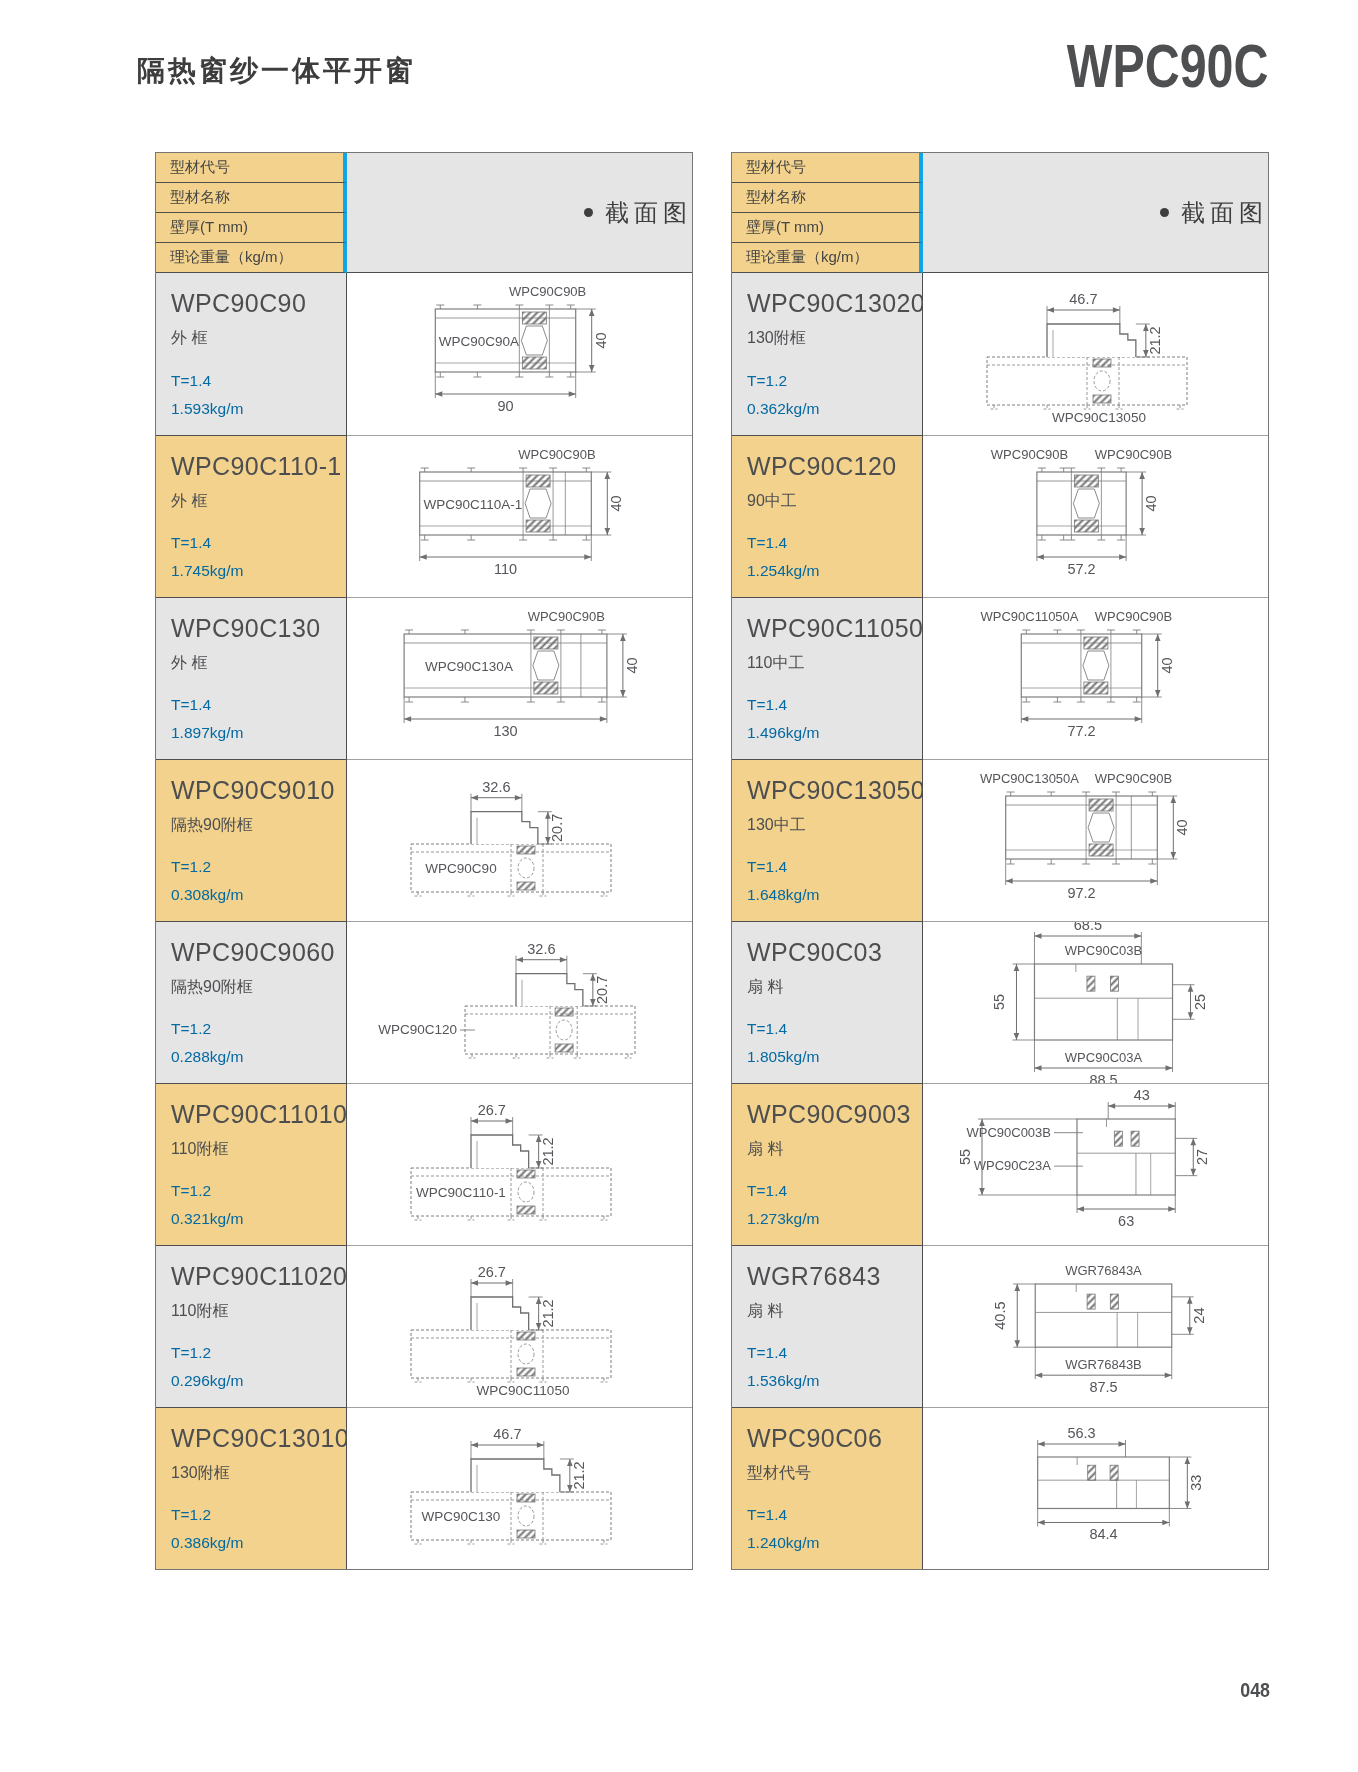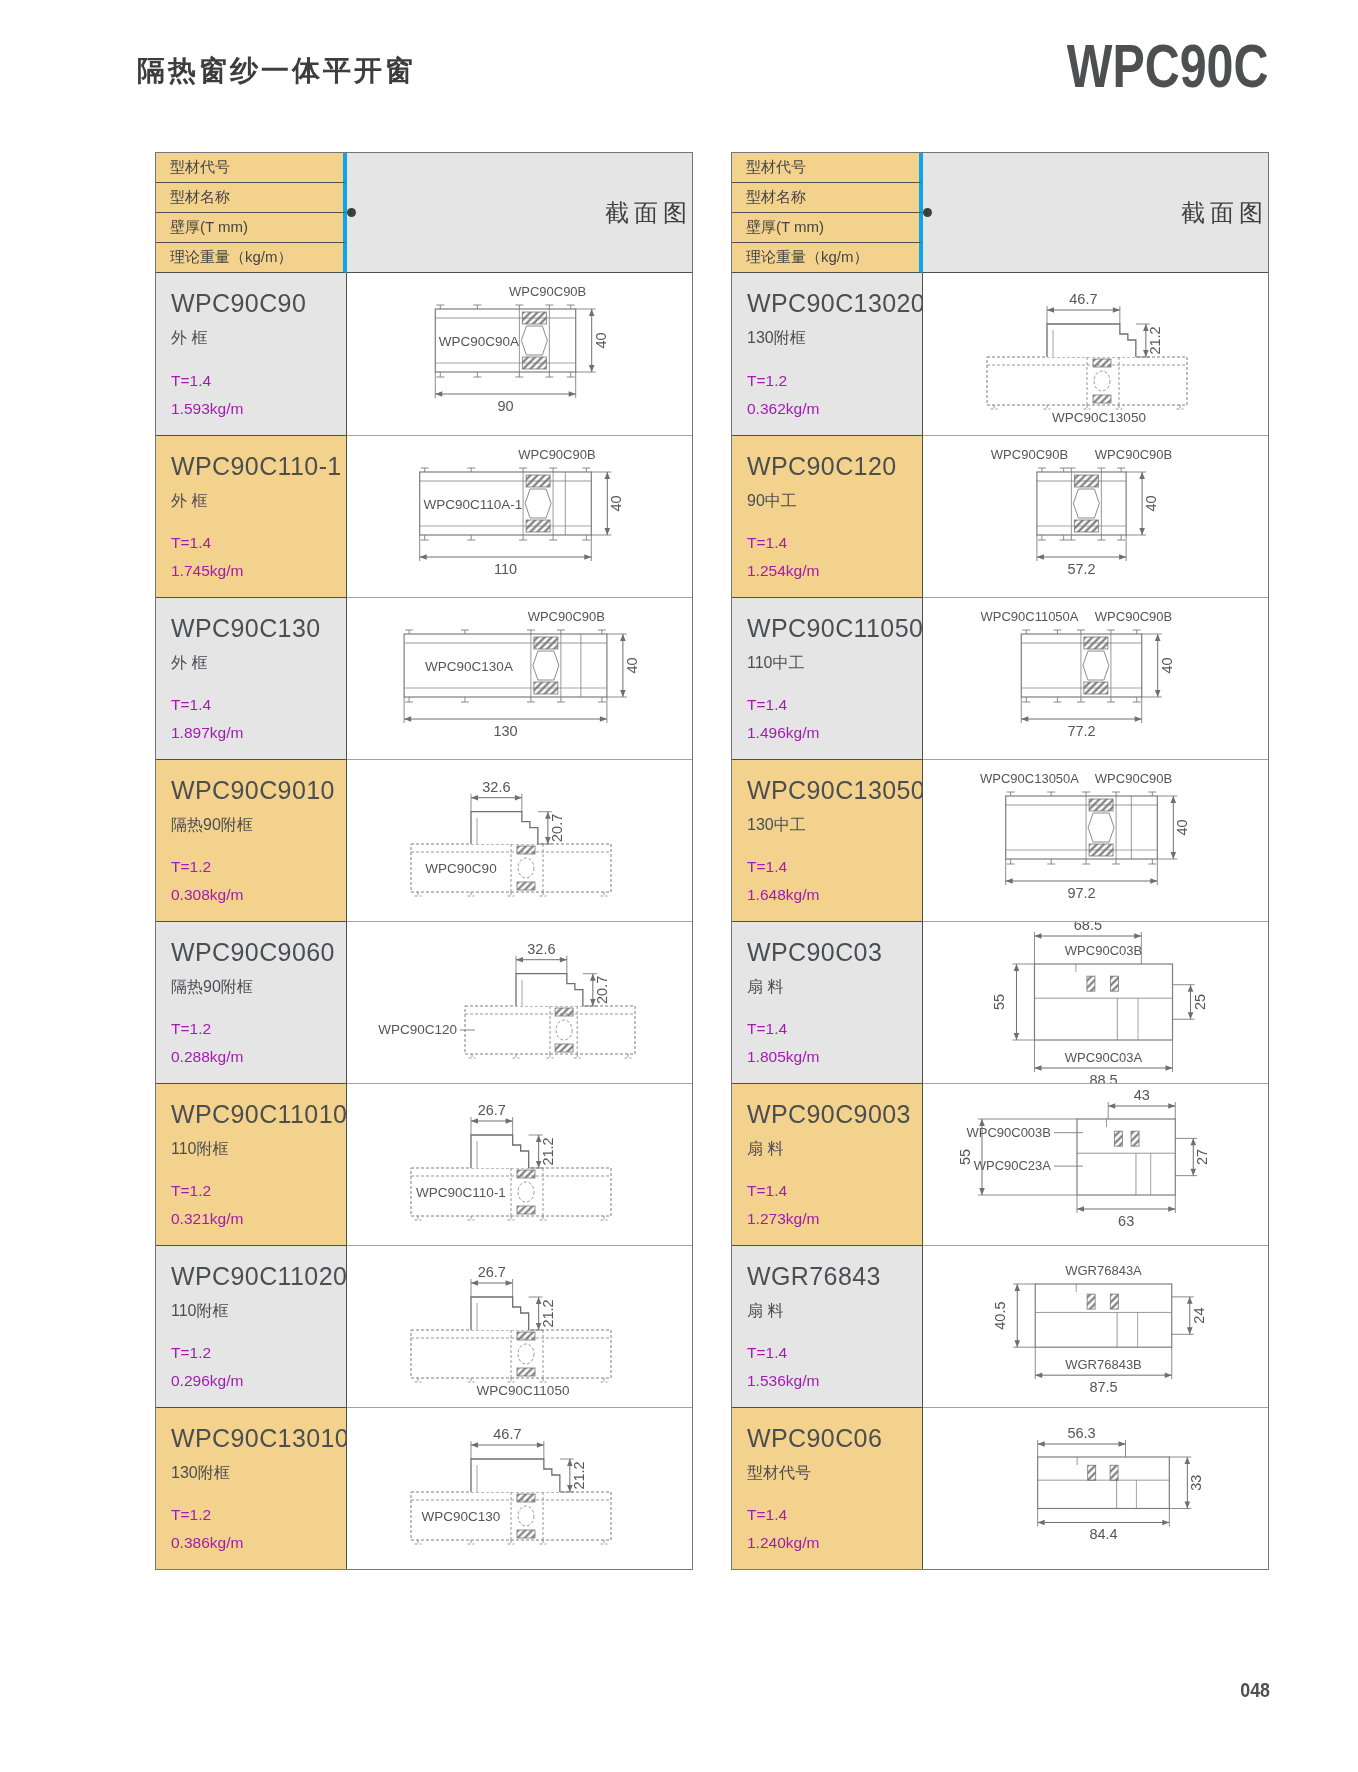--- a/index.html
+++ b/index.html
@@ -10,32 +10,32 @@
   .title-code{position:absolute;right:90px;top:30px;font-size:62px;font-weight:700;color:#4e4f51;
               transform:scaleX(.78);transform-origin:100% 50%;}
   .profile-table{position:absolute;top:152px;width:538px;border:1px solid #767676;
                  box-sizing:border-box;background:#fff;}
   #table-0{left:155px;} #table-1{left:731px;}
   .thead{display:grid;grid-template-columns:191px 1fr;height:120px;}
   .thead-labels{display:flex;flex-direction:column;}
   .th{flex:1;display:flex;align-items:center;padding-left:14px;background:#f2d28c;
       font-size:15px;color:#454545;border-bottom:1px solid #4f4f4f;border-right:4px solid #0ea5e9;
       box-sizing:border-box;}
-  .section-cell{background:#e5e5e6;display:flex;align-items:center;justify-content:space-between;
+  .section-cell{background:#e5e5e6;display:flex;align-items:center;justify-content:flex-end;
       border-bottom:1px solid #4f4f4f;box-sizing:border-box;font-size:24px;color:#3e3e3e;
       letter-spacing:5px;font-weight:500;}
   .bullet{width:9px;height:9px;border-radius:50%;background:#3e3e3e;margin-right:12px;flex:0 0 auto;}
   .row{display:grid;grid-template-columns:191px 1fr;height:162px;}
   .label-cell{box-sizing:border-box;border-right:1px solid #4f4f4f;border-top:1px solid #4f4f4f;
       padding:16px 8px 12px 15px;display:flex;flex-direction:column;}
   .row:first-of-type .label-cell{border-top:none;}
   .tone-tan{background:#f2d28c;} .tone-gray{background:#e5e5e6;}
   .code{font-size:25px;color:#4d4e50;letter-spacing:.4px;white-space:nowrap;}
   .name{font-size:16px;margin-top:10px;color:#4d4e50;}
-  .specs{margin-top:auto;font-size:15.5px;line-height:1.8;color:#a21caf;}
+  .specs{margin-top:auto;font-size:15.5px;line-height:1.8;color:#0369a1;}
   .diagram-cell{border-top:1px solid #a2a2a2;box-sizing:border-box;background:#fff;
       display:flex;align-items:flex-start;justify-content:flex-end;overflow:hidden;}
   .row:first-of-type .diagram-cell{border-top:none;}
   .page-num{position:absolute;right:88px;top:1678px;font-size:21px;font-weight:700;color:#4e4f51;
       transform:scaleX(.85);transform-origin:100% 50%;}
 </style>
 </head>
 <body>
 
 <div class="page">

